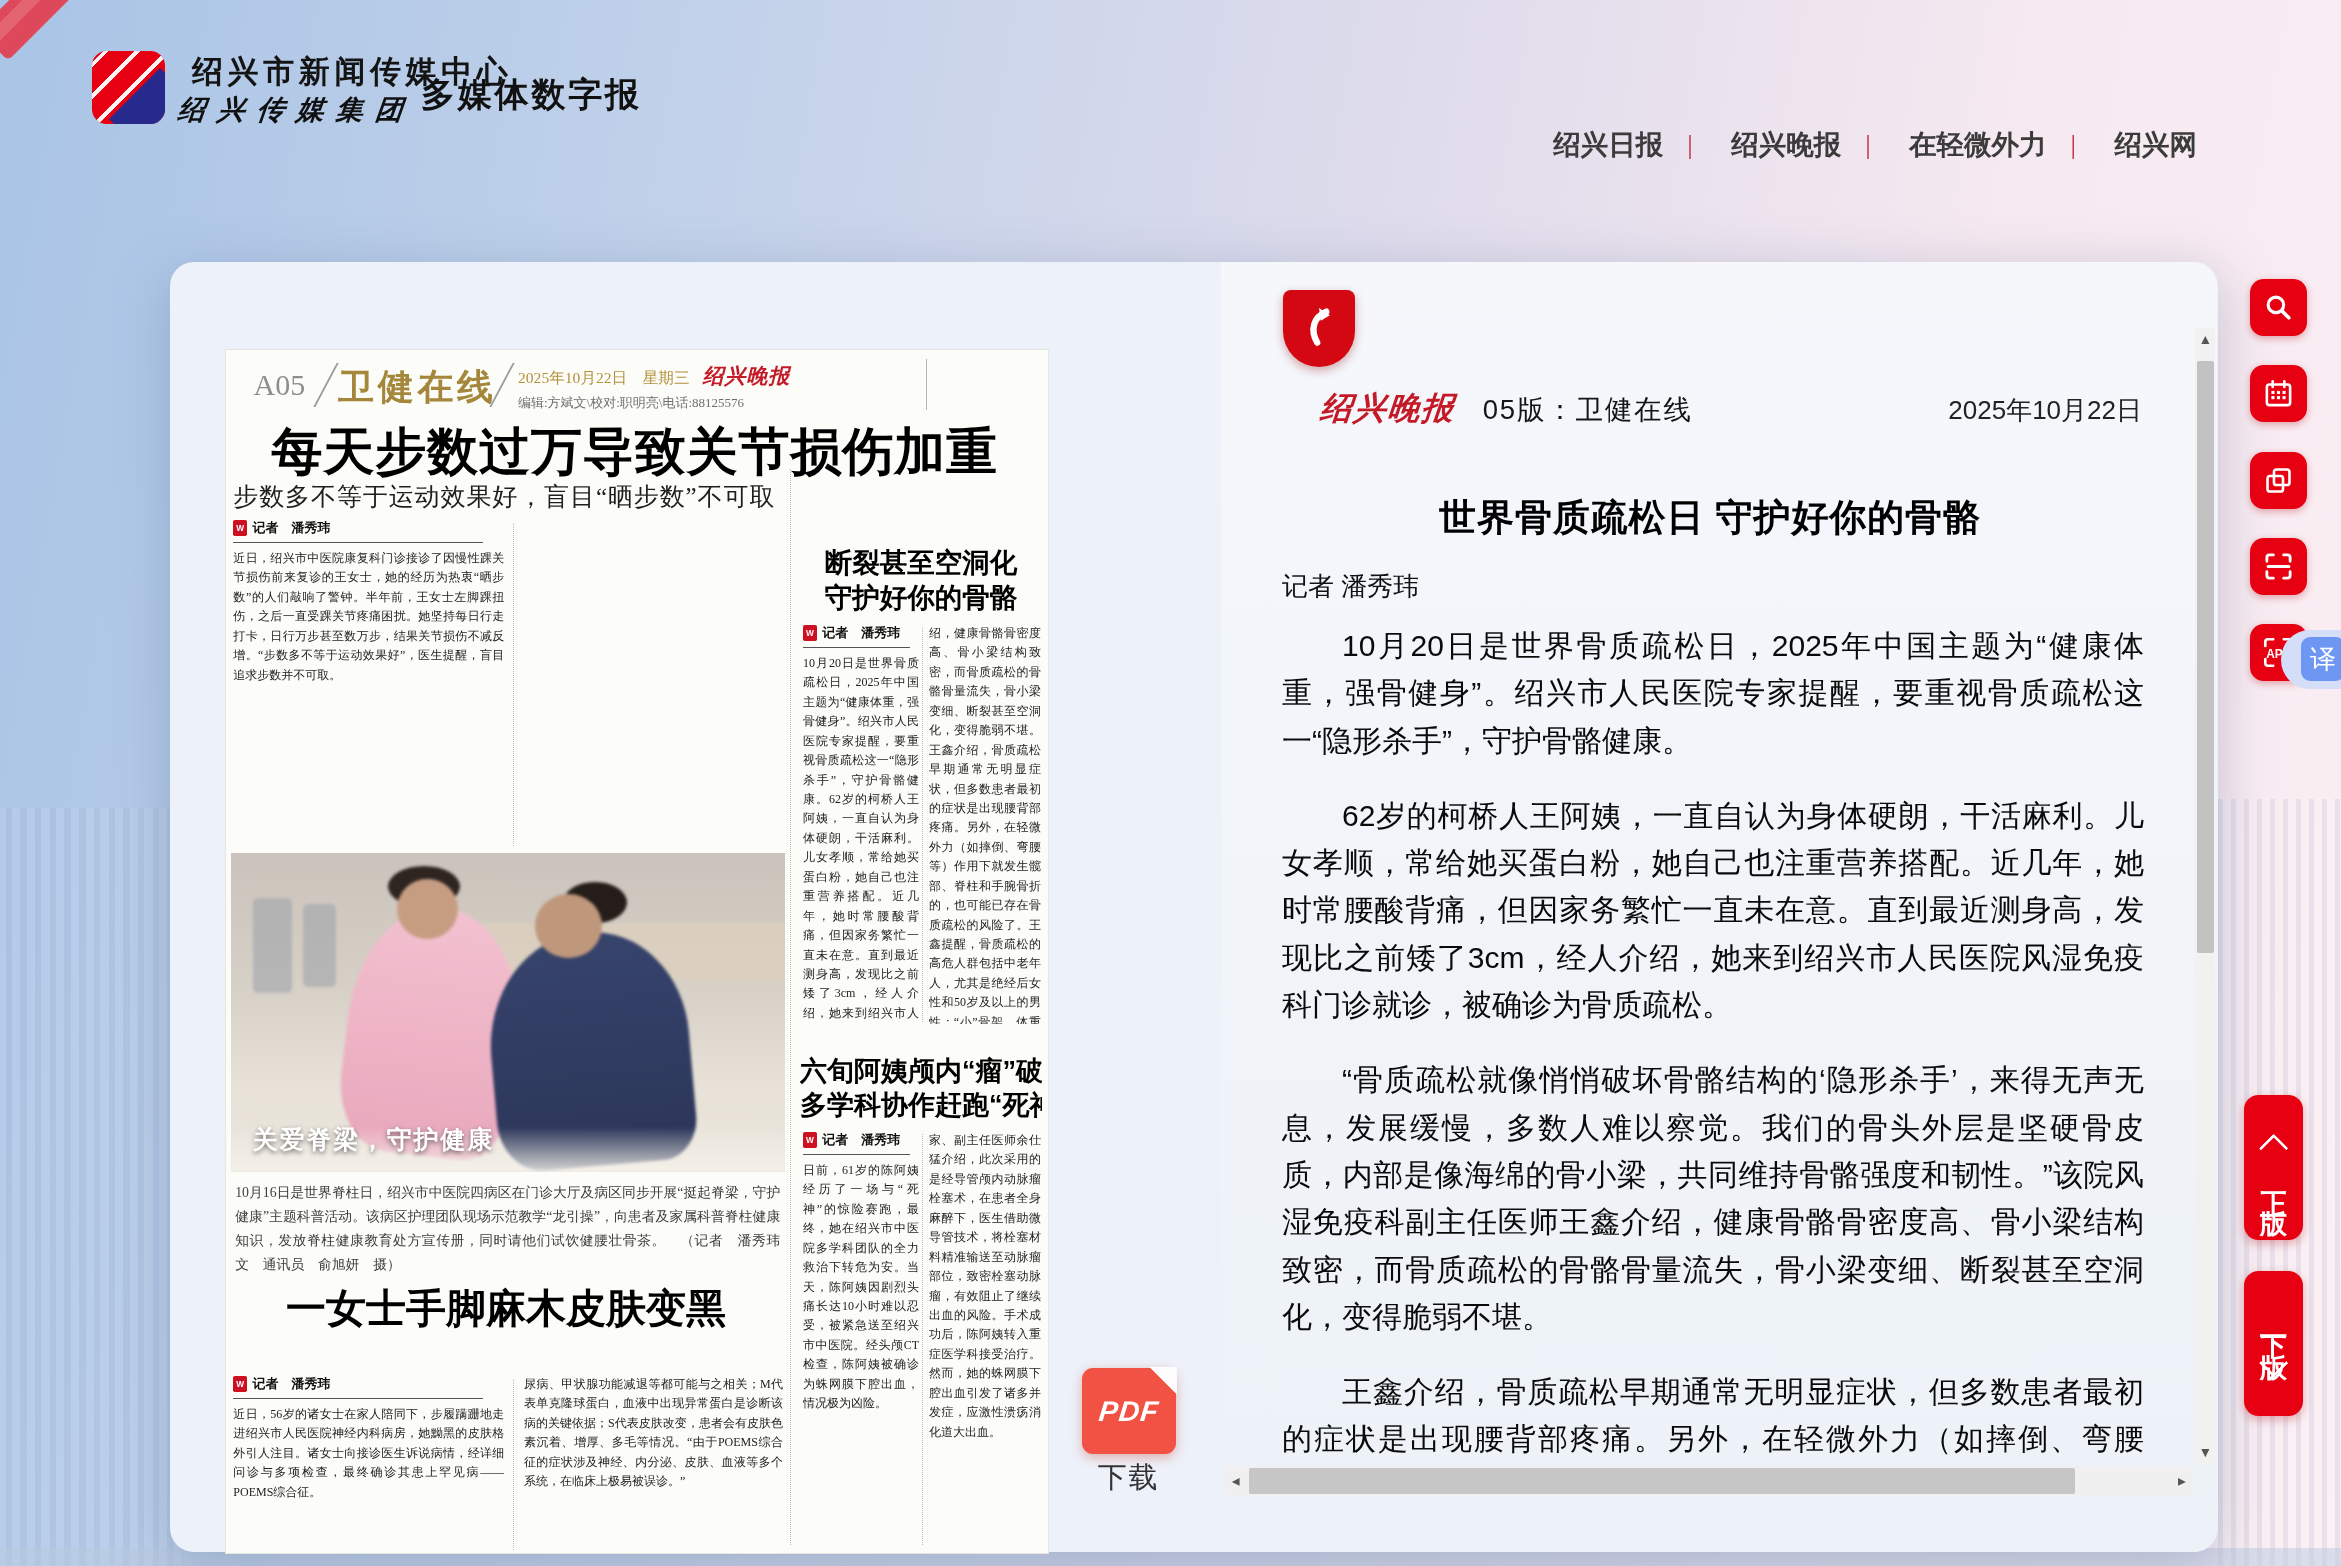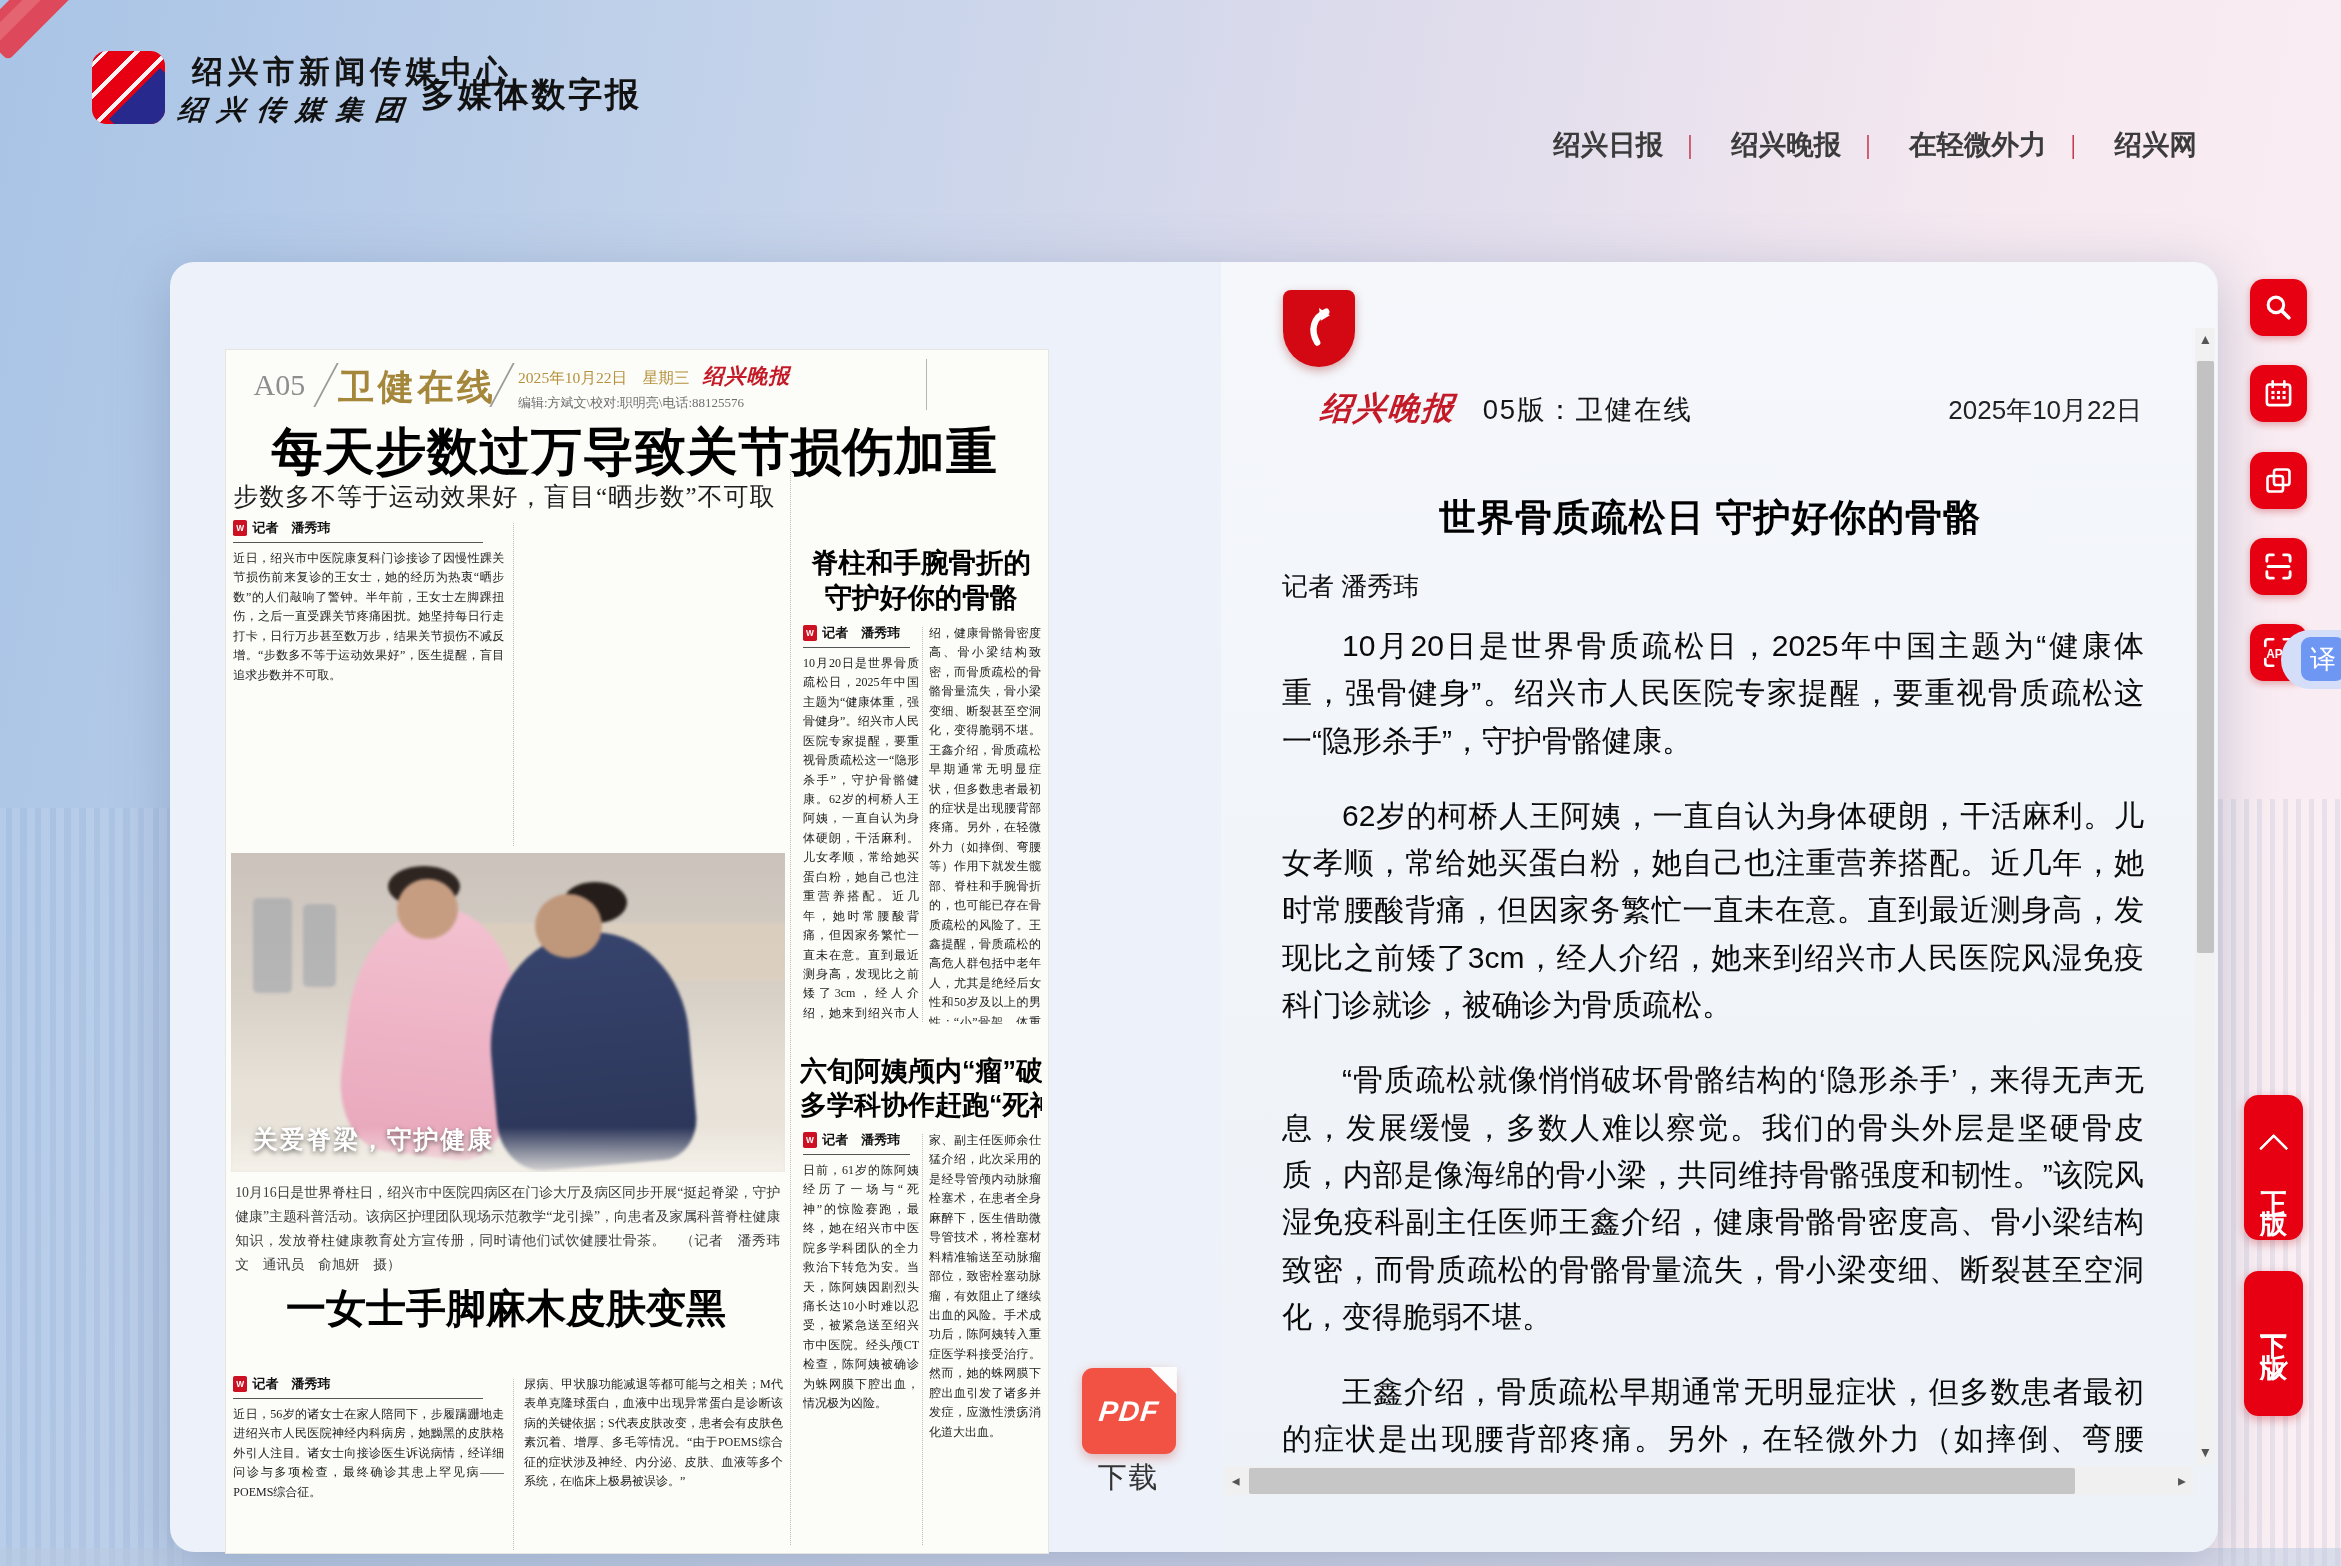--- a/index.html
+++ b/index.html
@@ -191,21 +191,21 @@
         <span class="bl" data-interactable="false">记者　潘秀玮</span>
       </div>
       <div class="np-tiny" data-interactable="false">近日，56岁的诸女士在家人陪同下，步履蹒跚地走进绍兴市人民医院神经内科病房，她黝黑的皮肤格外引人注目。诸女士向接诊医生诉说病情，经详细问诊与多项检查，最终确诊其患上罕见病——POEMS综合征。</div>
     </div>
     <div class="dotted-v" style="left:287px;top:1029px;height:171px;" data-interactable="false"></div>
     <div class="np-col" style="left:298px;top:1025px;width:259px;height:174px;" data-interactable="false">
       <div class="np-tiny" data-interactable="false">尿病、甲状腺功能减退等都可能与之相关；M代表单克隆球蛋白，血液中出现异常蛋白是诊断该病的关键依据；S代表皮肤改变，患者会有皮肤色素沉着、增厚、多毛等情况。“由于POEMS综合征的症状涉及神经、内分泌、皮肤、血液等多个系统，在临床上极易被误诊。”</div>
     </div>
 
     <div class="dotted-v" style="left:564px;top:119px;height:1076px;" data-interactable="false"></div>
-    <div class="np-h2" style="left:574px;width:242px;top:195px;font-size:27.5px;" data-interactable="false">脊柱和手腕骨折的</div>
+    <div class="np-h2" style="left:574px;width:242px;top:195px;font-size:27.5px;" data-interactable="false">断裂甚至空洞化</div>
     <div class="np-h2" style="left:574px;width:242px;top:230px;font-size:27.5px;" data-interactable="false">守护好你的骨骼</div>
     <div class="np-col" style="left:577px;top:274px;width:116px;height:400px;" data-interactable="false">
       <div class="np-byline" data-interactable="false">
         <span class="chip" data-interactable="false">W</span>
         <span class="bl" data-interactable="false">记者　潘秀玮</span>
       </div>
       <div class="np-tiny" data-interactable="false">10月20日是世界骨质疏松日，2025年中国主题为“健康体重，强骨健身”。绍兴市人民医院专家提醒，要重视骨质疏松这一“隐形杀手”，守护骨骼健康。62岁的柯桥人王阿姨，一直自认为身体硬朗，干活麻利。儿女孝顺，常给她买蛋白粉，她自己也注重营养搭配。近几年，她时常腰酸背痛，但因家务繁忙一直未在意。直到最近测身高，发现比之前矮了3cm，经人介绍，她来到绍兴市人民医院风湿免疫科门诊就诊，被确诊为骨质疏松。</div>
     </div>
     <div class="dotted-v" style="left:696px;top:277px;height:395px;" data-interactable="false"></div>
     <div class="np-col" style="left:703px;top:274px;width:112px;height:400px;" data-interactable="false">

